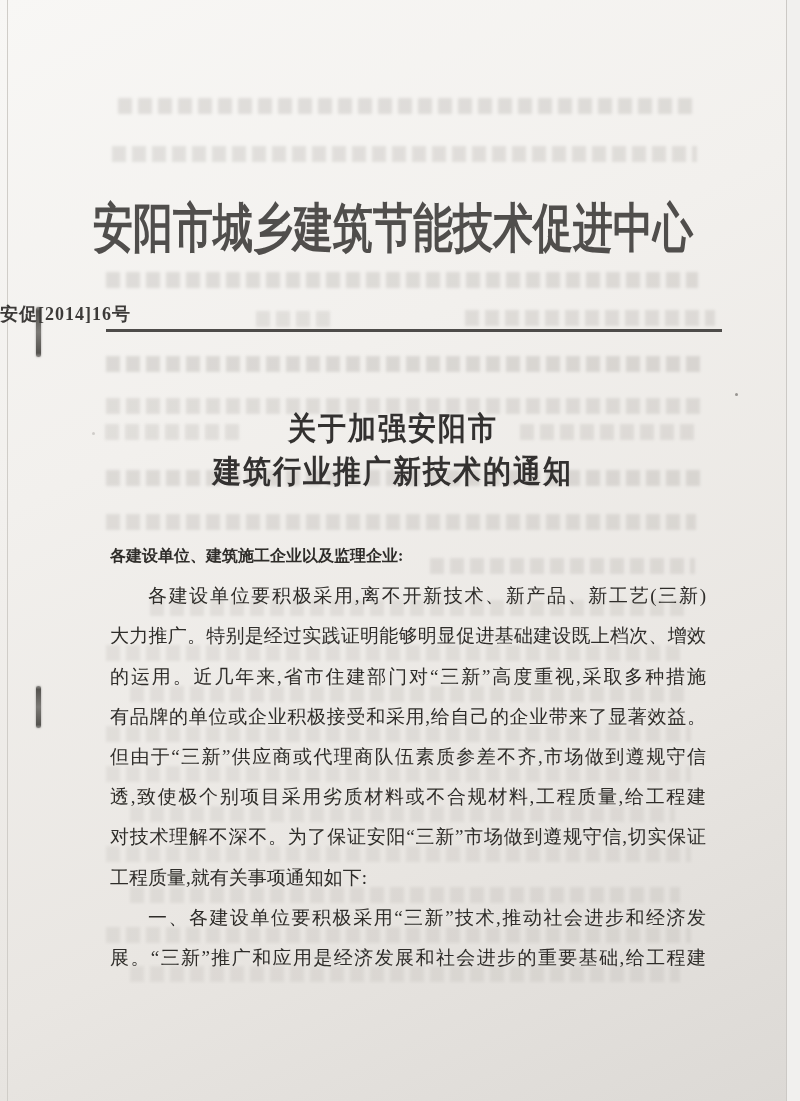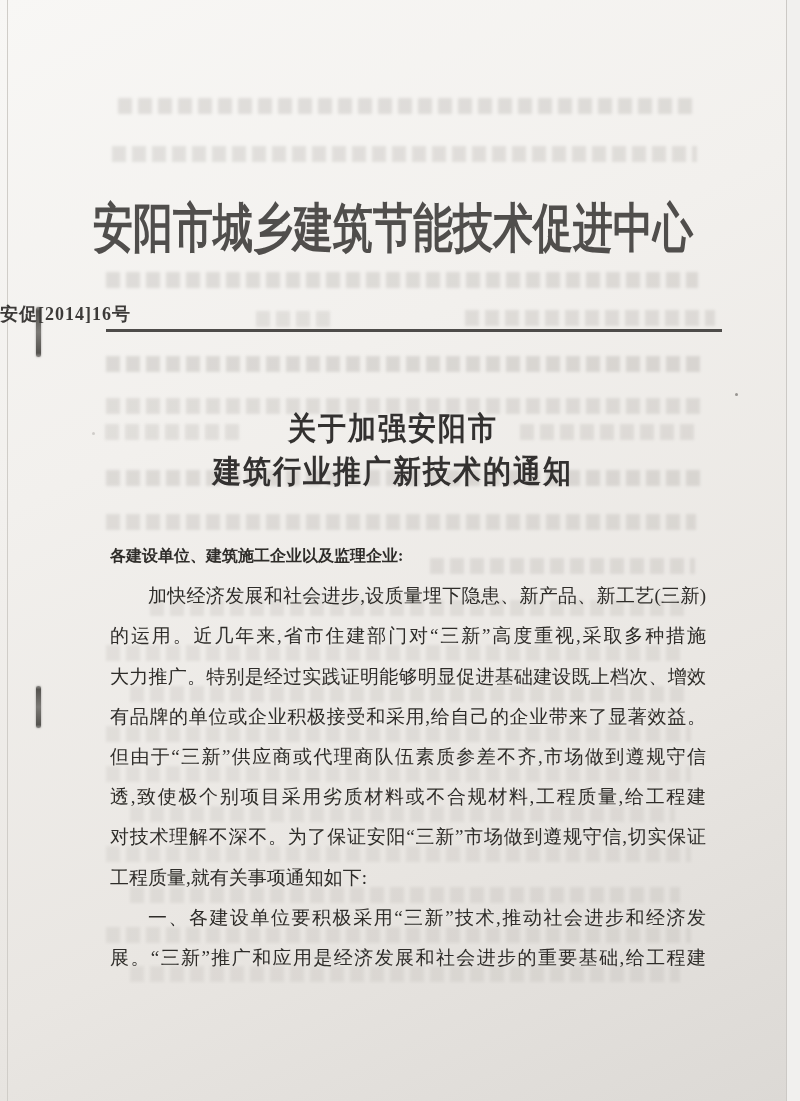--- a/index.html
+++ b/index.html
@@ -121,23 +121,23 @@
 
   <div class="doc-number">安促[2014]16号</div>
 
   <div class="red-rule"></div>
 
   <div class="notice-title l1">关于加强安阳市</div>
   <div class="notice-title l2">建筑行业推广新技术的通知</div>
 
   <div class="body-lines" id="body-lines">
       <div class="bline bold short">各建设单位、建筑施工企业以及监理企业:</div>
-      <div class="bline ind">加快经济发展和社会进步,设质量埋下隐患、新产品、新工艺(三新)</div>
+      <div class="bline ind">各建设单位要积极采用,离不开新技术、新产品、新工艺(三新)</div>
+      <div class="bline">大力推广。特别是经过实践证明能够明显促进基础建设既上档次、增效</div>
       <div class="bline">的运用。近几年来,省市住建部门对“三新”高度重视,采取多种措施</div>
-      <div class="bline">大力推广。特别是经过实践证明能够明显促进基础建设既上档次、增效</div>
       <div class="bline">有品牌的单位或企业积极接受和采用,给自己的企业带来了显著效益。</div>
       <div class="bline">但由于“三新”供应商或代理商队伍素质参差不齐,市场做到遵规守信</div>
       <div class="bline">透,致使极个别项目采用劣质材料或不合规材料,工程质量,给工程建</div>
       <div class="bline">对技术理解不深不。为了保证安阳“三新”市场做到遵规守信,切实保证</div>
       <div class="bline short">工程质量,就有关事项通知如下:</div>
       <div class="bline ind">一、各建设单位要积极采用“三新”技术,推动社会进步和经济发</div>
       <div class="bline">展。“三新”推广和应用是经济发展和社会进步的重要基础,给工程建</div>
     </div>
 
   <div class="speck" style="left:735px; top:393px;"></div>

